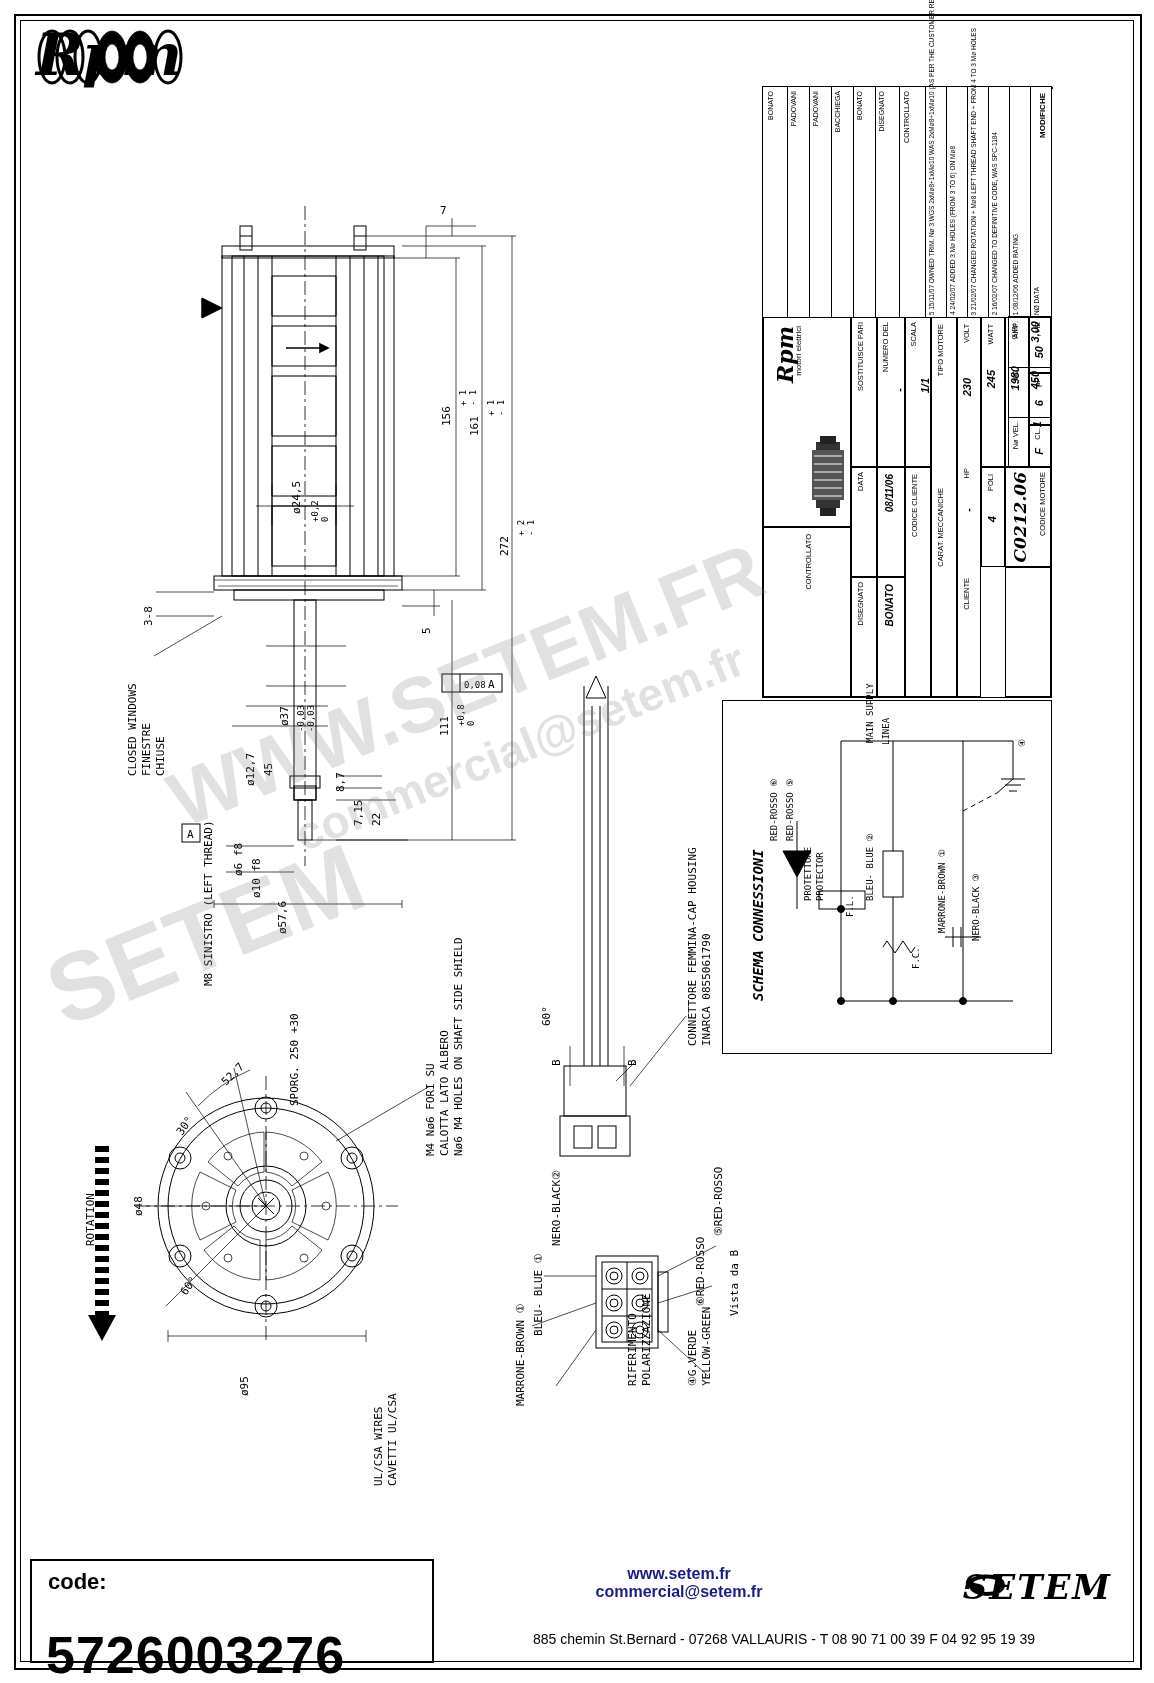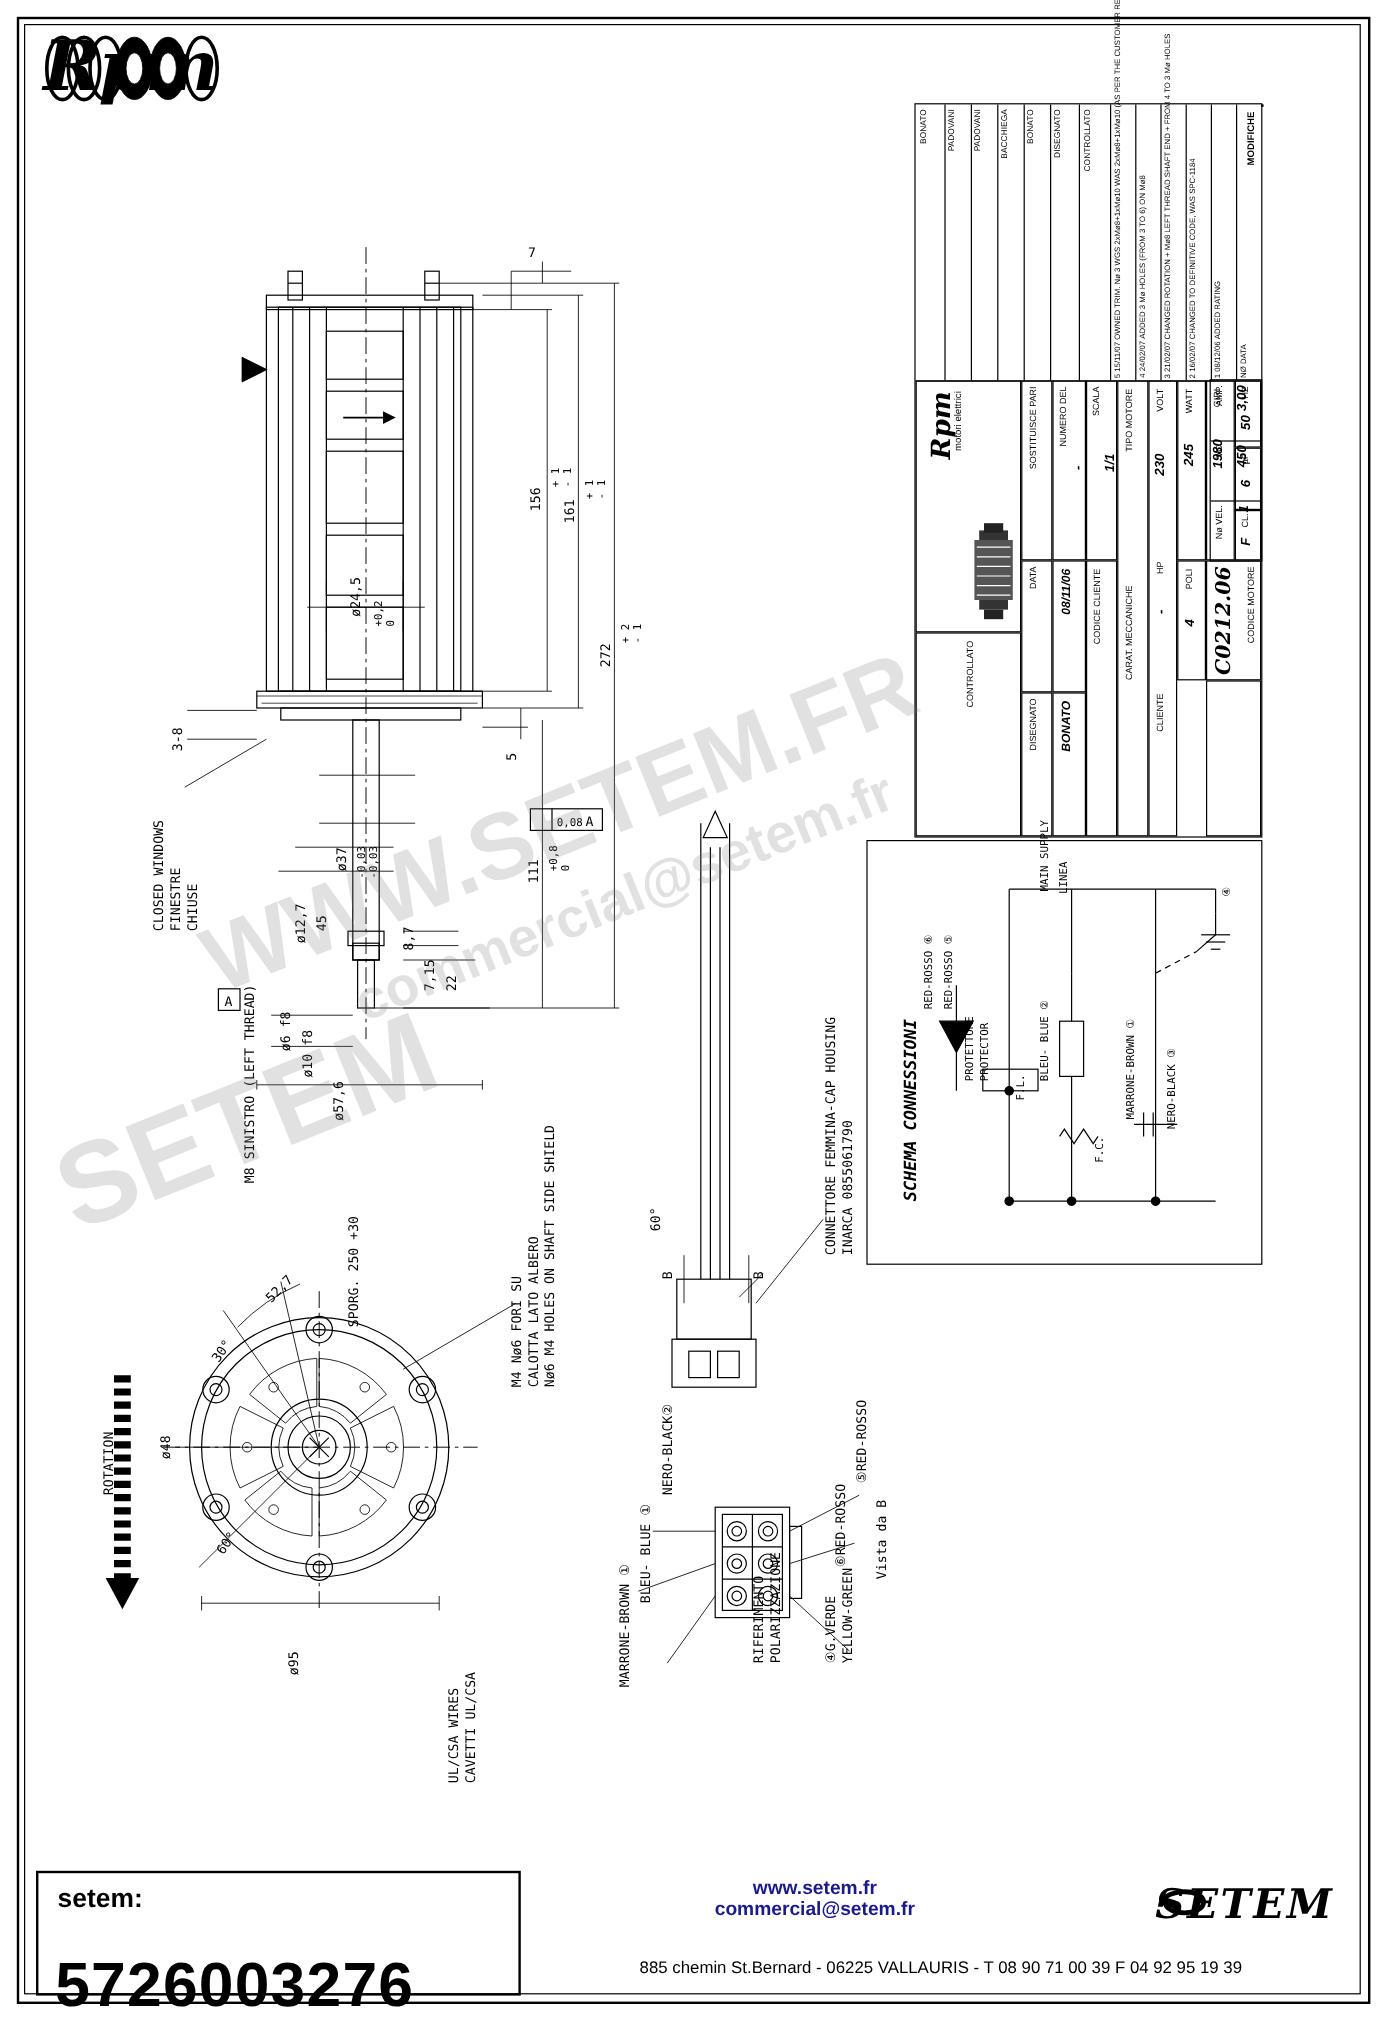--- a/index.html
+++ b/index.html
@@ -745,28 +745,28 @@
   </div>
 
   <div class="wm">
     <span style="left:150px;top:640px;font-size:78px;transform:rotate(-22deg);">WWW.SETEM.FR</span>
     <span style="left:40px;top:880px;font-size:96px;transform:rotate(-22deg);">SETEM</span>
     <span style="left:280px;top:720px;font-size:46px;transform:rotate(-22deg);">commercial@setem.fr</span>
   </div>
 
   <div class="footer">
     <div class="codebox">
-      <div class="codelabel">setem:</div>
+      <div class="codelabel">code:</div>
       <div class="codenum">5726003276</div>
     </div>
     <div class="ftr-center">
       <div class="w">www.setem.fr</div>
       <div class="w">commercial@setem.fr</div>
     </div>
-    <div class="ftr-addr">885 chemin St.Bernard  -  06225 VALLAURIS  -  T 08 90 71 00 39   F 04 92 95 19 39</div>
+    <div class="ftr-addr">885 chemin St.Bernard  -  07268 VALLAURIS  -  T 08 90 71 00 39   F 04 92 95 19 39</div>
     <div class="setem-logo">
       <svg width="44" height="36" style="vertical-align:middle;">
         <path d="M4,22 C4,6 40,6 40,18 C40,30 8,30 8,18" fill="none" stroke="#000" stroke-width="4"></path>
       </svg>
       <span>SETEM</span>
     </div>
   </div>
 
 </div>
 

